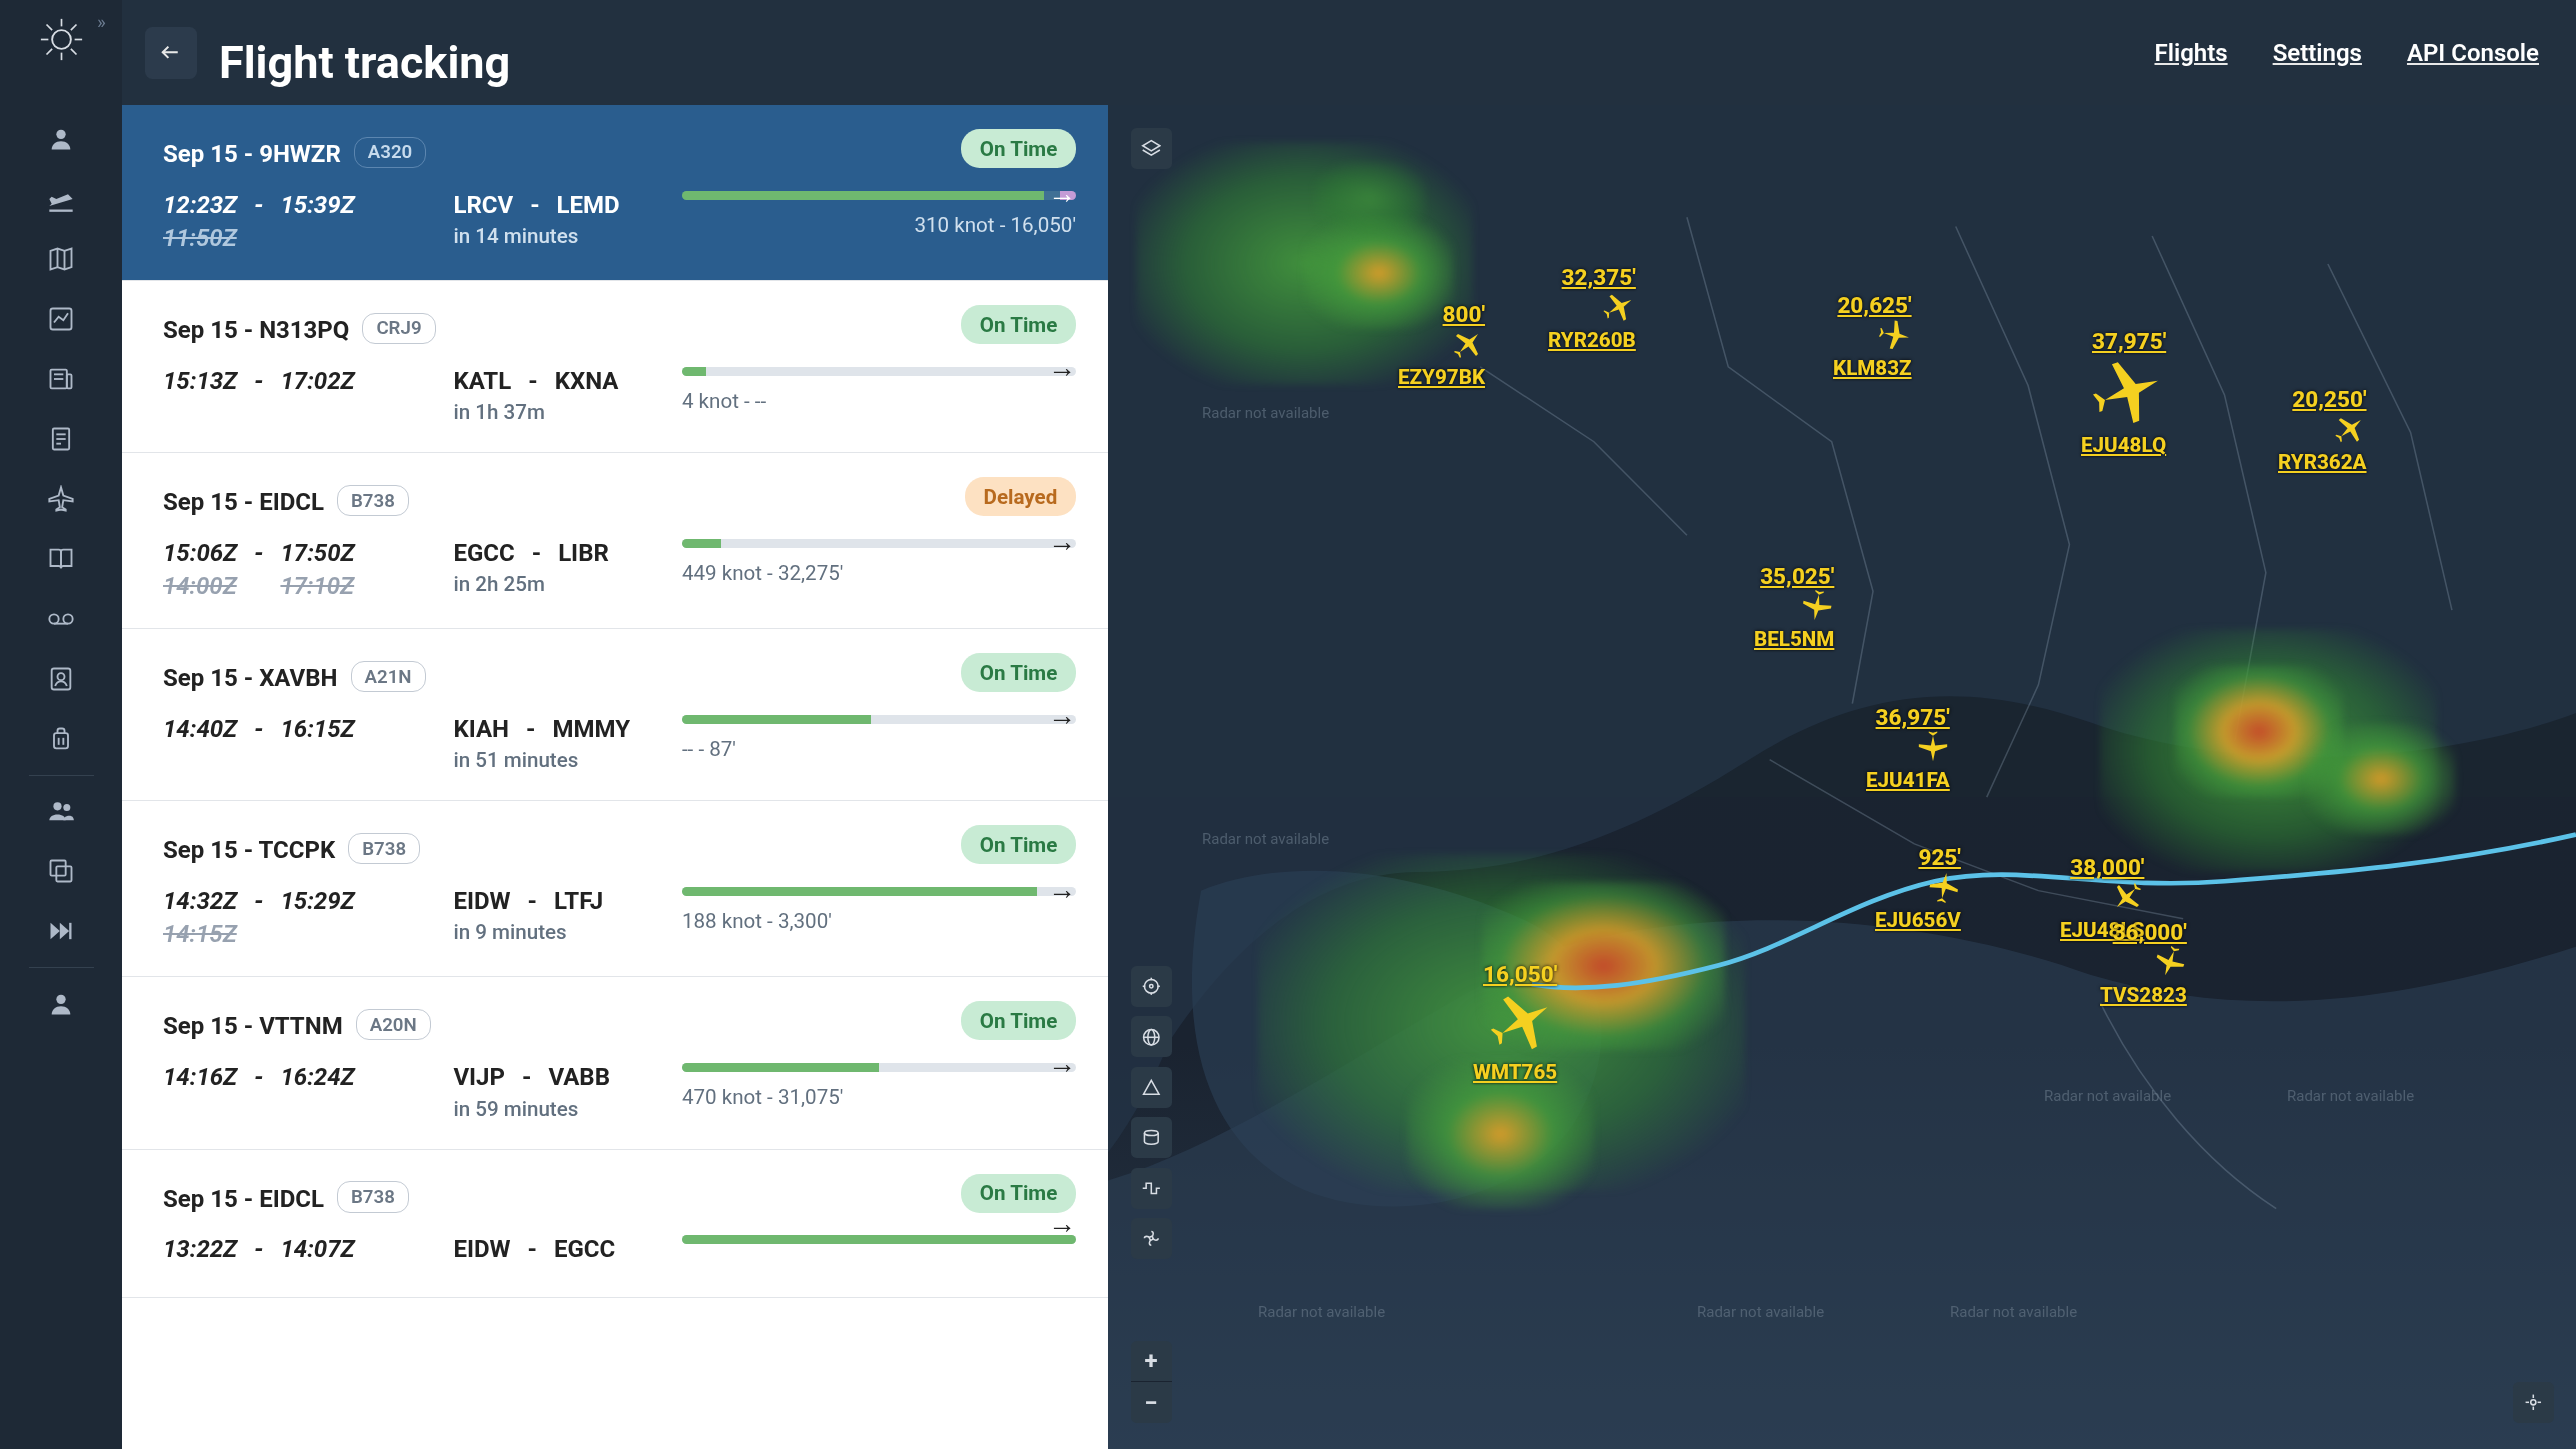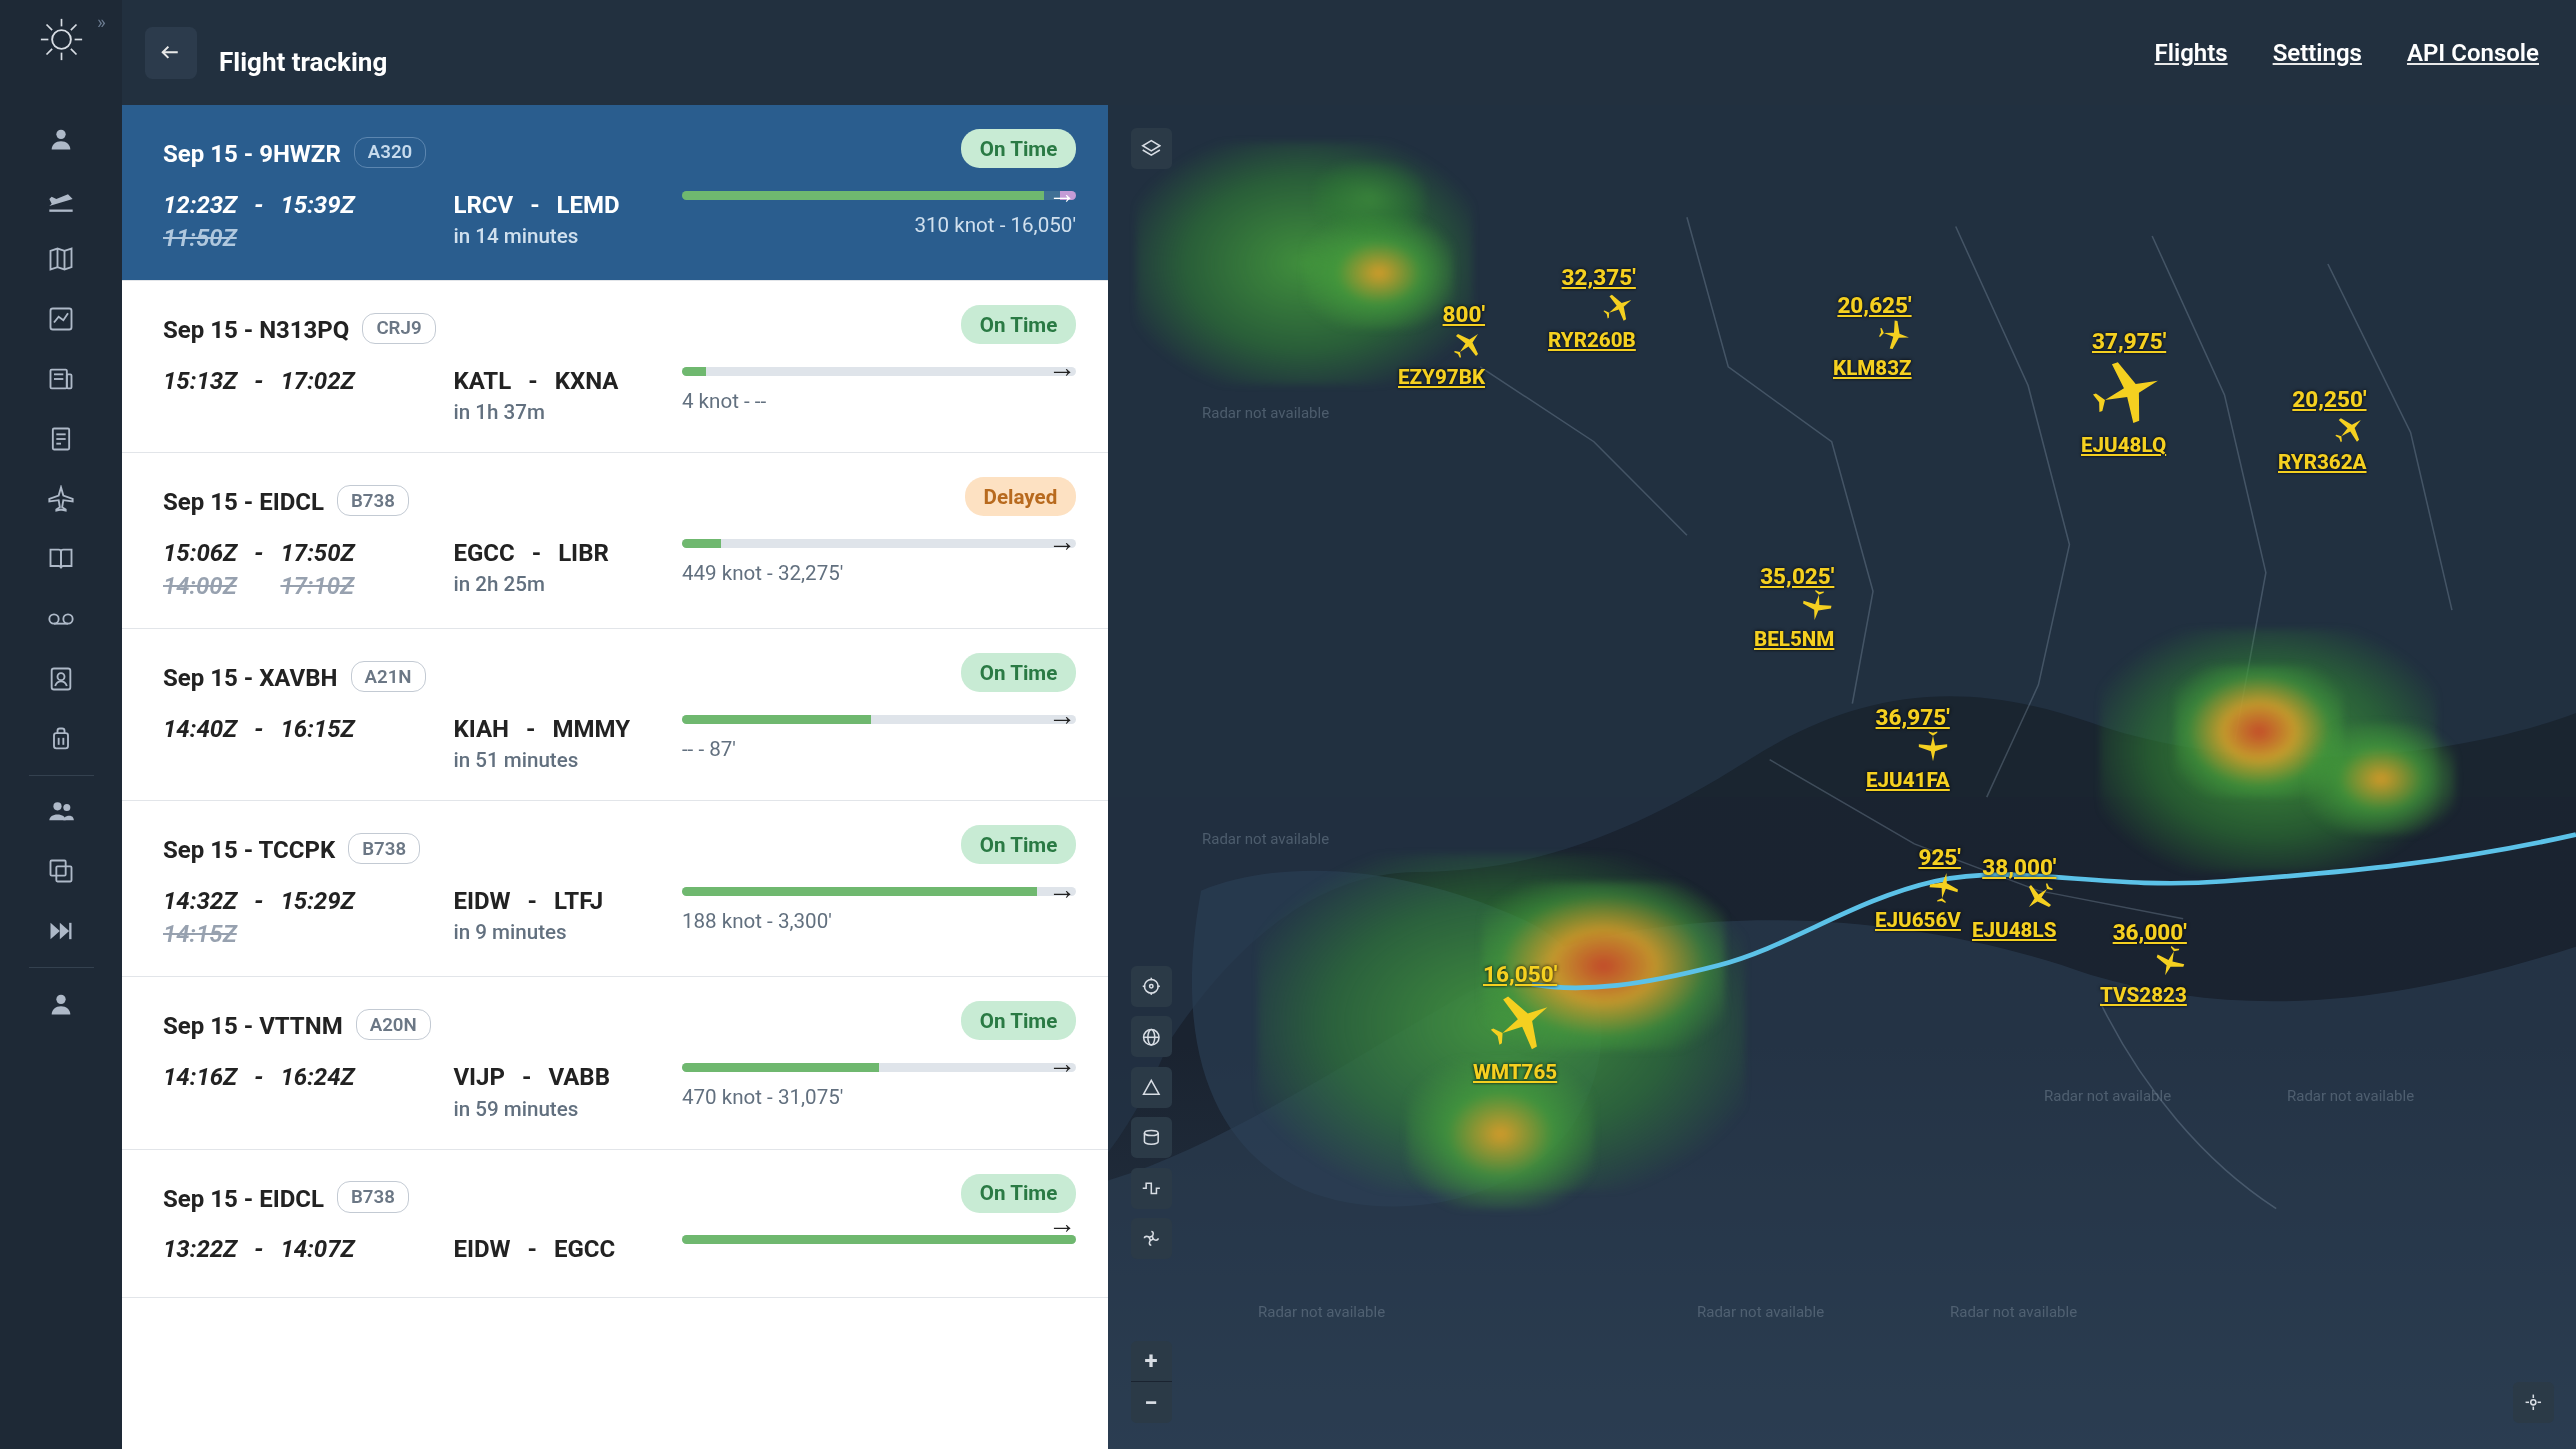--- a/index.html
+++ b/index.html
@@ -47,21 +47,21 @@
 }
 .topbar .back-btn {
   width: 52px; height: 52px;
   background: #2c3b4c;
   border-radius: 7.5px;
   display: flex; align-items: center; justify-content: center;
   margin-right: 22.5px;
   cursor: pointer;
 }
 .topbar .back-btn svg { width: 22.5px; height: 22.5px; stroke: #e8e8e8; fill: none; stroke-width: 2.2; }
-.topbar .title { font-size: 26px; font-weight: 700; color: #fff; margin-top: 19px; }
+.topbar .title { font-size: 45px; font-weight: 700; color: #fff; margin-top: 19px; }
 .topbar .nav { margin-left: auto; display: flex; gap: 45px; text-decoration: underline; }
 .topbar .nav span { font-size: 24px; font-weight: 600; color: #fff; cursor: pointer; }
 
 
 .content { flex: 1; display: flex; overflow: hidden; }
 
 
 .panel {
   width: 986px;
   background: #fff;
@@ -701,21 +701,21 @@
               </svg></div>
     <div class="cs">EJU41FA</div>
   </div>
           <div class="aircraft " style="left: 767px; top: 739px;">
     <div class="alt">925'</div>
     <div class="plane"><svg viewBox="0 0 24 24" style="transform:rotate(10deg)">
                 <path d="M12 2l1.5 7L22 12v2l-8.5-1L12 20l3 2v1l-3-1-3 1v-1l3-2-1.5-7L2 14v-2l8.5-3z"></path>
               </svg></div>
     <div class="cs">EJU656V</div>
   </div>
-          <div class="aircraft " style="left: 864px; top: 749px;">
+          <div class="aircraft " style="left: 952px; top: 749px;">
     <div class="alt">38,000'</div>
     <div class="plane"><svg viewBox="0 0 24 24" style="transform:rotate(225deg)">
                 <path d="M12 2l1.5 7L22 12v2l-8.5-1L12 20l3 2v1l-3-1-3 1v-1l3-2-1.5-7L2 14v-2l8.5-3z"></path>
               </svg></div>
     <div class="cs">EJU48LS</div>
   </div>
           <div class="aircraft " style="left: 992px; top: 814px;">
     <div class="alt">36,000'</div>
     <div class="plane"><svg viewBox="0 0 24 24" style="transform:rotate(200deg)">
                 <path d="M12 2l1.5 7L22 12v2l-8.5-1L12 20l3 2v1l-3-1-3 1v-1l3-2-1.5-7L2 14v-2l8.5-3z"></path>

